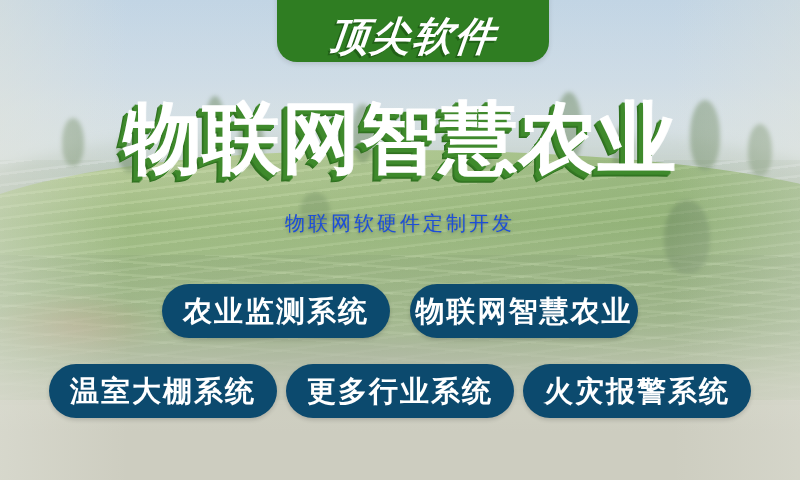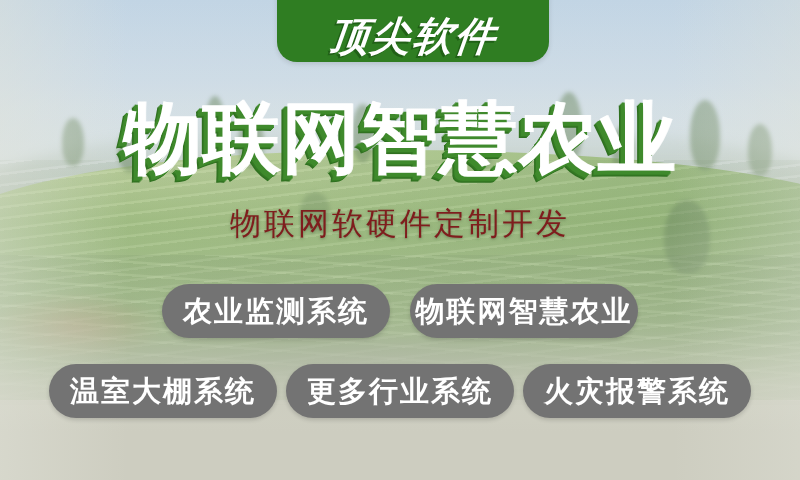--- a/index.html
+++ b/index.html
@@ -149,39 +149,39 @@
        -6px  6px 0 #2f7020,
         1px  0   0 rgba(255,255,255,.9);
   }
 
   
   .subtitle{
     position:absolute; left:0; top:204px; width:800px;
     text-align:center;
     font-family:"DejaVu Sans", sans-serif;
     font-weight:400;
-    font-size:31px;
+    font-size:20px;
     line-height:38px;
-    color:#7f1d1d;
+    color:#1d4ed8;
     letter-spacing:3px;
     white-space:nowrap;
     text-shadow:0 1px 3px rgba(60,80,50,.45);
   }
 
   
   .pill-row{
     position:absolute; left:0; width:800px;
     display:flex; justify-content:center; gap:20px;
   }
   .row-1{ top:284px; }
   .row-2{ top:364px;gap:9px; }
 
   .pill{
     width:228px; height:54px;
-    background:#737373;
+    background:#0c4a6e;
     border-radius:27px;
     display:flex; align-items:center; justify-content:center;
     box-shadow:0 2px 4px rgba(0,0,0,.16);
     cursor:pointer;
   }
   .pill-label{
     font-family:"DejaVu Sans", sans-serif;
     font-weight:700;
     font-size:29px;
     line-height:1;

